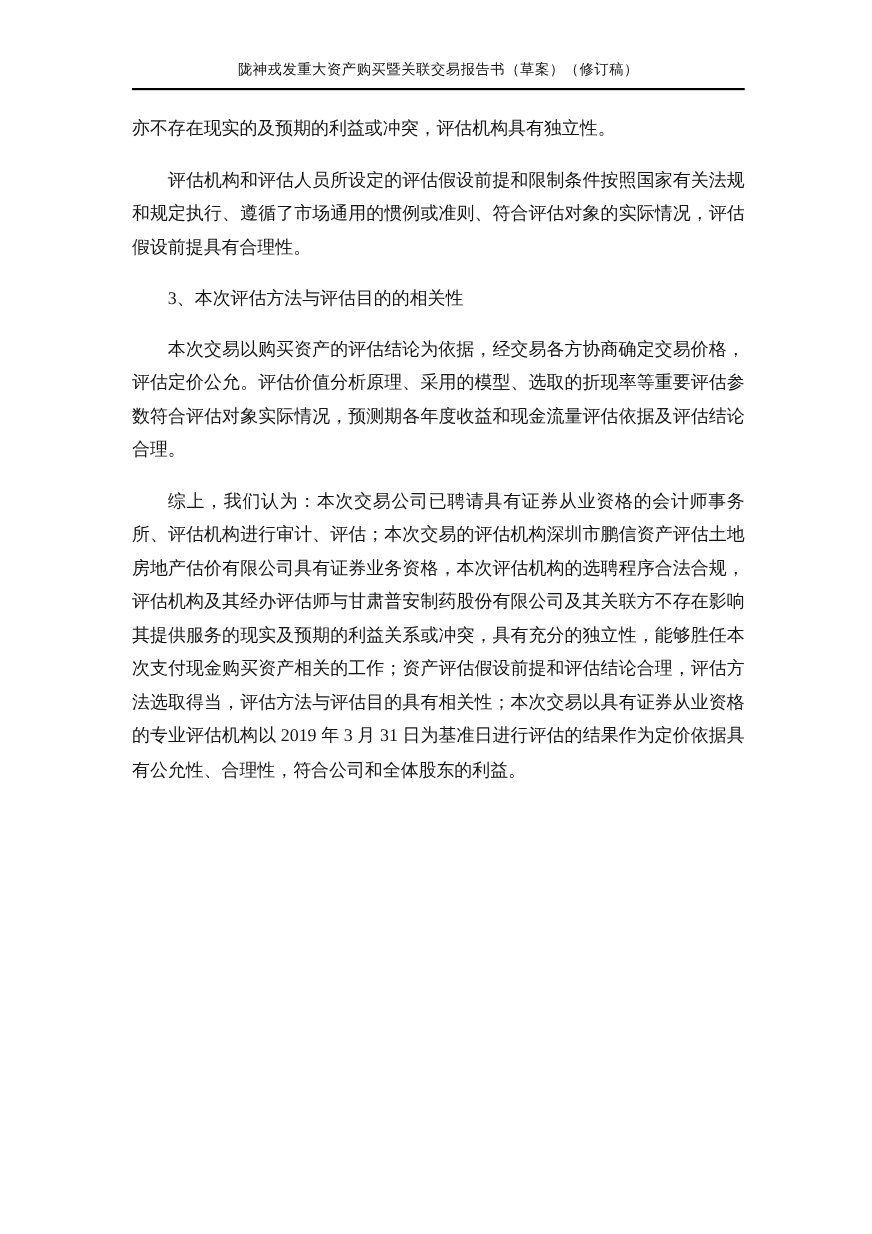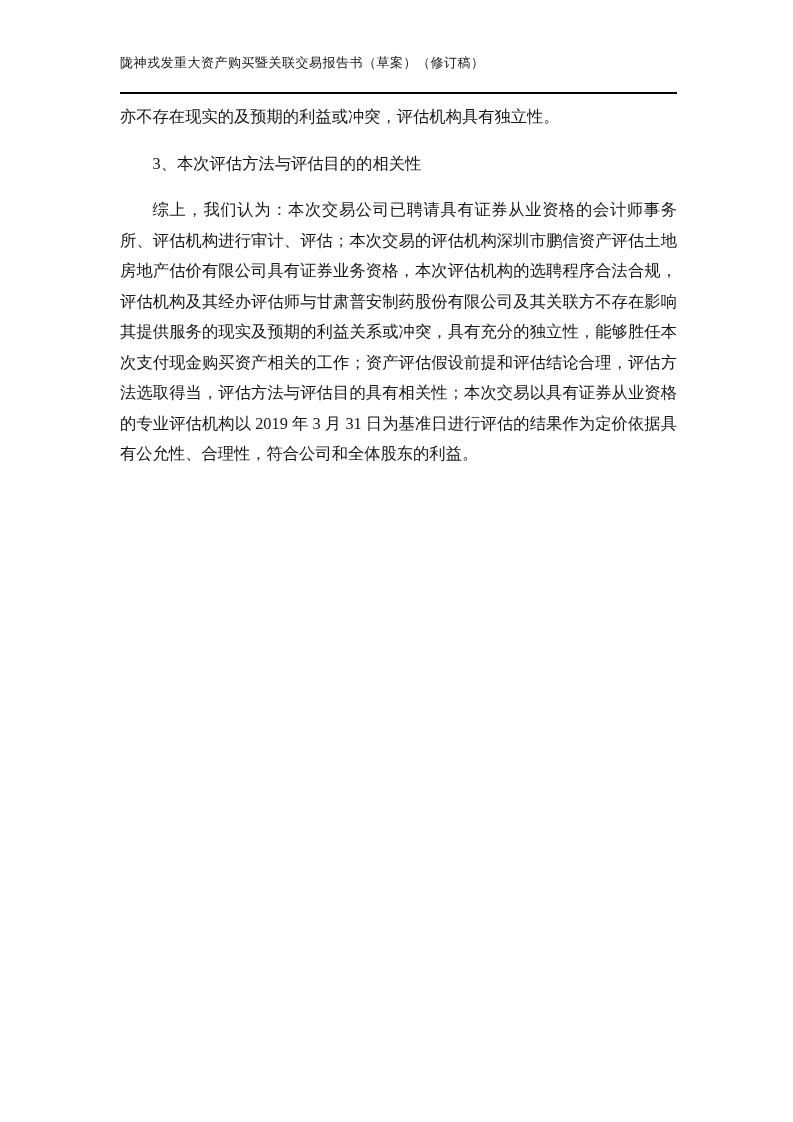--- a/index.html
+++ b/index.html
@@ -11,25 +11,25 @@
     font-family: "Liberation Serif", "DejaVu Serif", serif;
     color: #161616;
     overflow: hidden;
   }
   .doc-header {
     position: absolute;
     left: 120px;
     top: 54px;
     width: 557px;
     display: flex;
-    justify-content: flex-start;
+    justify-content: center;
     align-items: flex-end;
     font-size: 13px;
     letter-spacing: 0.5px;
-    padding-bottom: 20px;
+    padding-bottom: 8px;
     border-bottom: 2px solid #000;
     white-space: nowrap;
   }
   .doc-body {
     position: absolute;
     left: 120px;
     top: 86px;
     width: 557px;
     font-size: 16.3px;
     line-height: 30.5px;
@@ -55,18 +55,20 @@
 
 <div class="page">
 
   <div class="doc-header">
     <span>陇神戎发</span>
     <span>重大资产购买暨关联交易报告书（草案）（修订稿）</span>
   </div>
 
   <div class="doc-body">
     <p class="cont">亦不存在现实的及预期的利益或冲突，评估机构具有独立性。</p>
+    <p>评估机构和评估人员所设定的评估假设前提和限制条件按照国家有关法规和规定执行、遵循了市场通用的惯例或准则、符合评估对象的实际情况，评估假设前提具有合理性。</p>
     <p>3、本次评估方法与评估目的的相关性</p>
+    <p>本次交易以购买资产的评估结论为依据，经交易各方协商确定交易价格，评估定价公允。评估价值分析原理、采用的模型、选取的折现率等重要评估参数符合评估对象实际情况，预测期各年度收益和现金流量评估依据及评估结论合理。</p>
     <p>综上，我们认为：本次交易公司已聘请具有证券从业资格的会计师事务所、评估机构进行审计、评估；本次交易的评估机构深圳市鹏信资产评估土地房地产估价有限公司具有证券业务资格，本次评估机构的选聘程序合法合规，评估机构及其经办评估师与甘肃普安制药股份有限公司及其关联方不存在影响其提供服务的现实及预期的利益关系或冲突，具有充分的独立性，能够胜任本次支付现金购买资产相关的工作；资产评估假设前提和评估结论合理，评估方法选取得当，评估方法与评估目的具有相关性；本次交易以具有证券从业资格的专业评估机构以 2019 年 3 月 31 日为基准日进行评估的结果作为定价依据具有公允性、合理性，符合公司和全体股东的利益。</p>
   </div>
 
 
 </div>
 
 </body></html>

